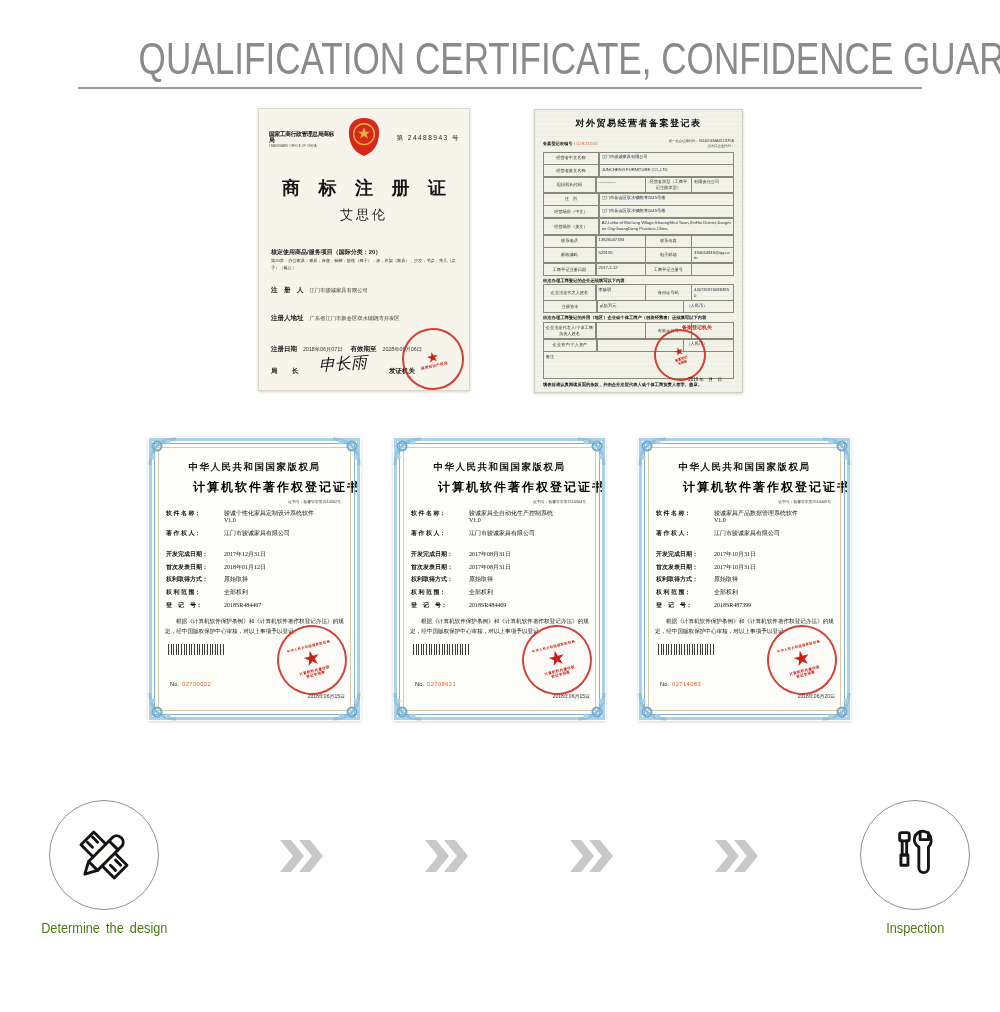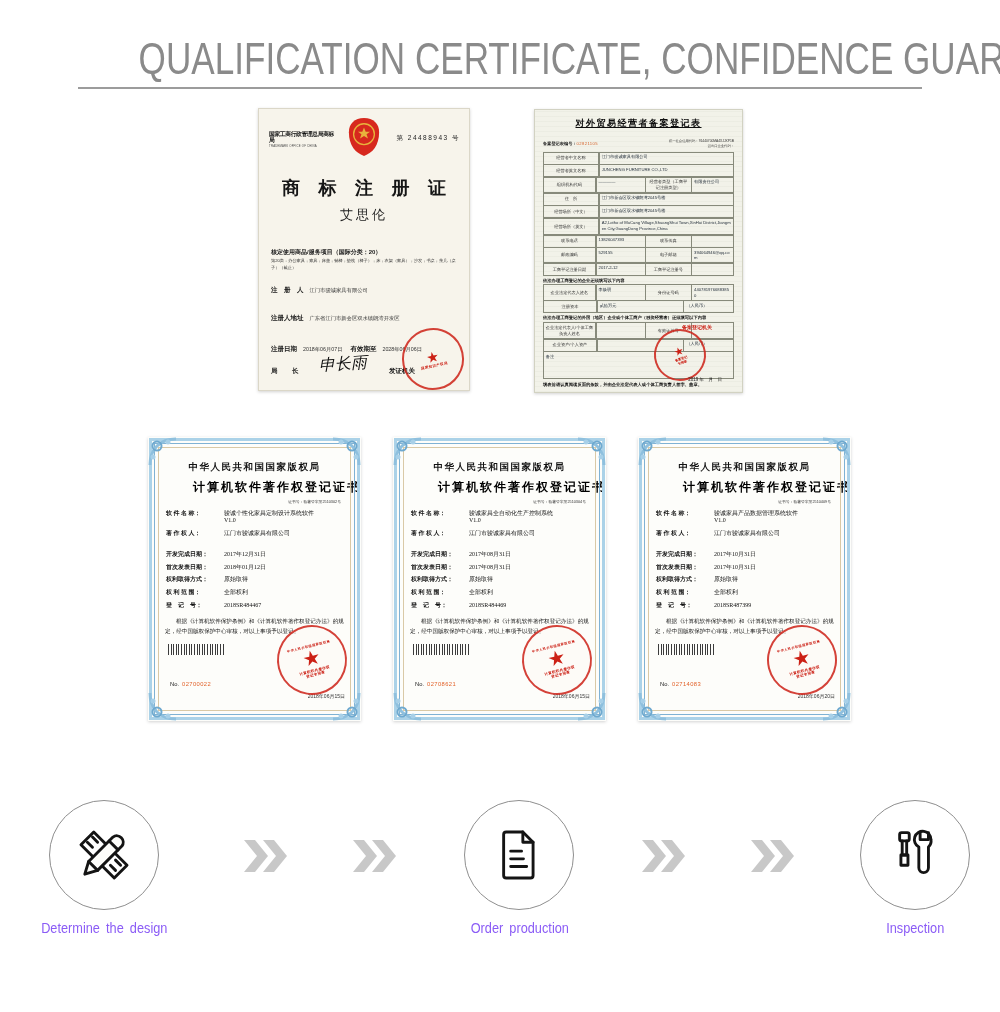--- a/index.html
+++ b/index.html
@@ -40,21 +40,21 @@
   .tm-dir{position:absolute;left:0;top:6px;font-size:6.5px;font-weight:bold;color:#161616;letter-spacing:4px;}
   .seal-ring{border-radius:50%;border:2.5px solid rgba(204,33,22,.85);display:flex;align-items:center;
              justify-content:center;color:#cc2116;}
   .tm-seal{position:absolute;right:5px;top:219px;width:58px;height:58px;transform:rotate(-12deg);flex-direction:column;}
   .tm-seal .star{font-size:14px;line-height:1;}
   .tm-seal .st{font-size:3.4px;font-weight:bold;letter-spacing:.5px;}
 
   
   .tf{left:534px;top:109px;width:207px;height:282px;background:#f2f2e9;border:1px solid #d2d2c2;
       background-image:repeating-linear-gradient(0deg,rgba(140,150,125,.06) 0 1px,transparent 1px 5px);}
-  .tf-title{margin-top:7px;text-align:center;font-weight:bold;font-size:9px;letter-spacing:1.5px;color:#0d0d0d;text-decoration:underline;}
+  .tf-title{margin-top:7px;text-align:center;font-weight:bold;font-size:9px;letter-spacing:1.5px;color:#0d0d0d;}
   .tf-meta{display:flex;justify-content:space-between;align-items:flex-end;padding:1px 8px 2px;}
   .tf-no-lab{font-size:4.2px;color:#222;font-weight:bold;}
   .tf-no{font-size:4.2px;color:#d4622a;letter-spacing:.4px;}
   .tf-meta-r{font-size:3.3px;color:#333;text-align:right;line-height:1.5;}
   .tf-table{margin:1px 8px 0;}
   .tf-row{display:flex;min-height:12.5px;}
   .tf-row.tall{min-height:17px;}
   .tf-row.sec{min-height:9px;align-items:center;}
   .tf-sec:empty{display:none;}
   .tf-sec{font-size:4.3px;font-weight:bold;color:#0e0e0e;padding:1.5px 0;}
@@ -111,21 +111,21 @@
 
   
   .p-title{position:absolute;top:738px;left:0;width:100%;display:flex;align-items:center;justify-content:center;}
   .p-line{width:160px;height:3px;background:#9c9c9c;}
   .p-text{font-size:56px;font-weight:400;color:#8a8a8a;margin:0 10px;line-height:1;}
   .proc{position:absolute;top:800px;left:0;width:1000px;display:flex;justify-content:space-between;
         padding:0 30px;box-sizing:border-box;align-items:flex-start;}
   .step{display:flex;flex-direction:column;align-items:center;}
   .p-circle{width:108px;height:108px;border:1.5px solid #8f8f8f;border-radius:50%;background:#fff;
             display:flex;align-items:center;justify-content:center;}
-  .p-label{margin-top:9px;font-size:15px;color:#8b5cf6;white-space:nowrap;word-spacing:3px;}
+  .p-label{margin-top:9px;font-size:15px;color:#4d7c0f;white-space:nowrap;word-spacing:3px;}
   .p-label .squeeze{transform:scaleX(.85);}
   .arrow{margin-top:40px;}
   svg.icon{stroke:#141414;fill:none;stroke-width:4.5;stroke-linecap:round;stroke-linejoin:round;}
 </style>
 </head>
 <body>
 
 <div class="page">
 
   <div class="main-title">
@@ -659,32 +659,20 @@
     </div>
 
 
     <div class="arrow">
       <svg width="44" height="32" viewBox="0 0 44 32">
         <path fill="#c8c8c8" d="M0 0 h11 l13 16 -13 16 H0 l13 -16 Z"></path>
         <path fill="#c8c8c8" d="M19 0 h11 l13 16 -13 16 H19 l13 -16 Z"></path>
       </svg>
     </div>
 
-    <div class="step">
-      <div class="p-circle">
-        <svg class="icon" width="64" height="64" viewBox="0 0 100 100">
-          <path d="M30 14 h26 l16 16 v52 a4 4 0 0 1 -4 4 H30 a4 4 0 0 1 -4 -4 V18 a4 4 0 0 1 4 -4 z"></path>
-          <path d="M56 14 v16 h16"></path>
-          <path d="M37 44 h17 M37 56 h20 M37 68 h25"></path>
-        </svg>
-      </div>
-      <div class="p-label">
-        <span class="squeeze">Order production</span>
-      </div>
-    </div>
 
     <div class="arrow">
       <svg width="44" height="32" viewBox="0 0 44 32">
         <path fill="#c8c8c8" d="M0 0 h11 l13 16 -13 16 H0 l13 -16 Z"></path>
         <path fill="#c8c8c8" d="M19 0 h11 l13 16 -13 16 H19 l13 -16 Z"></path>
       </svg>
     </div>
 
 
     <div class="arrow">

